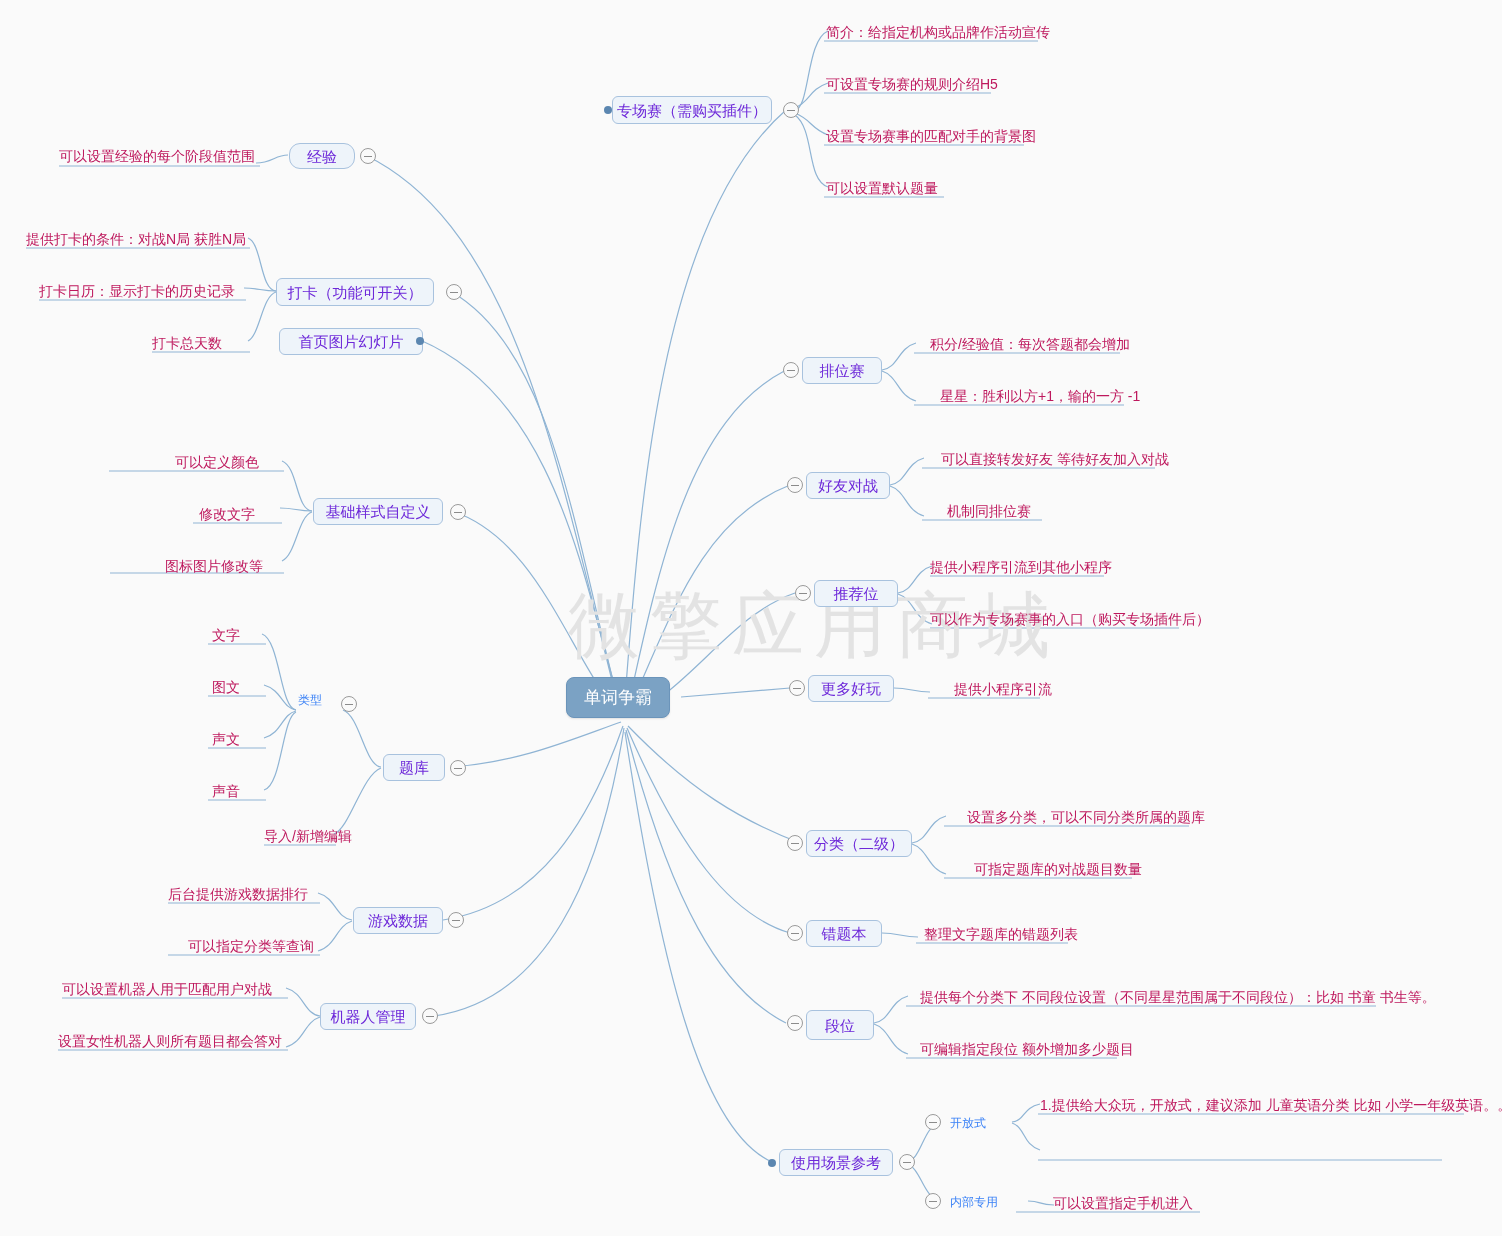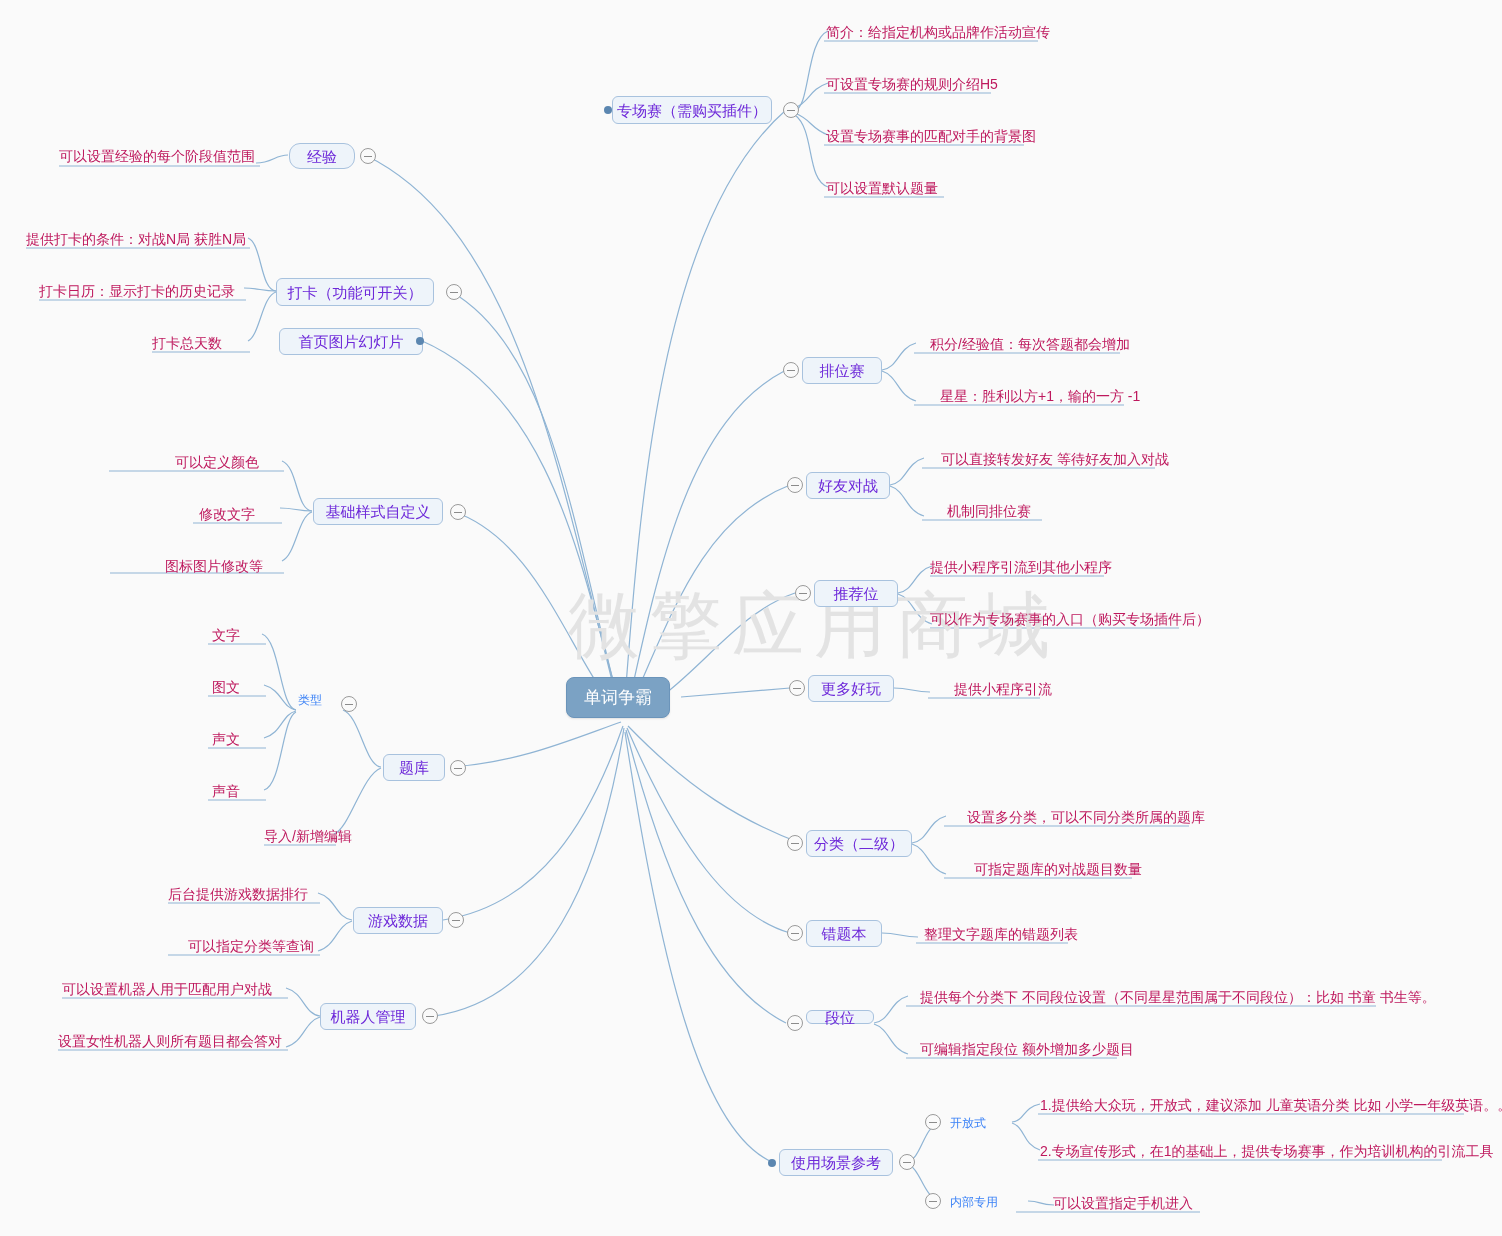--- a/index.html
+++ b/index.html
@@ -382,21 +382,21 @@
   </div>
 
   <div class="node boxed" style="left:806px;top:920px;width:76px;height:27px;">
     <span>错题本</span>
   </div>
   <div class="toggle" style="left:787px;top:925px;"></div>
   <div class="node leaf" style="left:924px;top:920px;width:146px;height:24px;">
     <span>整理文字题库的错题列表</span>
   </div>
 
-  <div class="node boxed" style="left:806px;top:1010px;width:68px;height:14px;">
+  <div class="node boxed" style="left:806px;top:1010px;width:68px;height:30px;">
     <span>段位</span>
   </div>
   <div class="toggle" style="left:787px;top:1015px;"></div>
   <div class="node leaf" style="left:920px;top:983px;width:458px;height:24px;">
     <span>提供每个分类下 不同段位设置（不同星星范围属于不同段位）：比如 书童 书生等。</span>
   </div>
   <div class="node leaf" style="left:920px;top:1035px;width:200px;height:24px;">
     <span>可编辑指定段位 额外增加多少题目</span>
   </div>
 
@@ -406,23 +406,20 @@
   <div class="toggle" style="left:899px;top:1154px;"></div>
   <div class="dot" style="left:768px;top:1159px;"></div>
 
   <div class="node plain" style="left:950px;top:1111px;width:60px;height:24px;">
     <span>开放式</span>
   </div>
   <div class="toggle" style="left:925px;top:1114px;"></div>
   <div class="node leaf" style="left:1040px;top:1091px;width:424px;height:24px;">
     <span>1.提供给大众玩，开放式，建议添加 儿童英语分类 比如 小学一年级英语。。。</span>
   </div>
-  <div class="node leaf" style="left:1040px;top:1137px;width:402px;height:24px;">
-    <span>2.专场宣传形式，在1的基础上，提供专场赛事，作为培训机构的引流工具</span>
-  </div>
 
   <div class="node plain" style="left:950px;top:1190px;width:64px;height:24px;">
     <span>内部专用</span>
   </div>
   <div class="toggle" style="left:925px;top:1193px;"></div>
   <div class="node leaf" style="left:1053px;top:1189px;width:150px;height:24px;">
     <span>可以设置指定手机进入</span>
   </div>
 
 </div>

